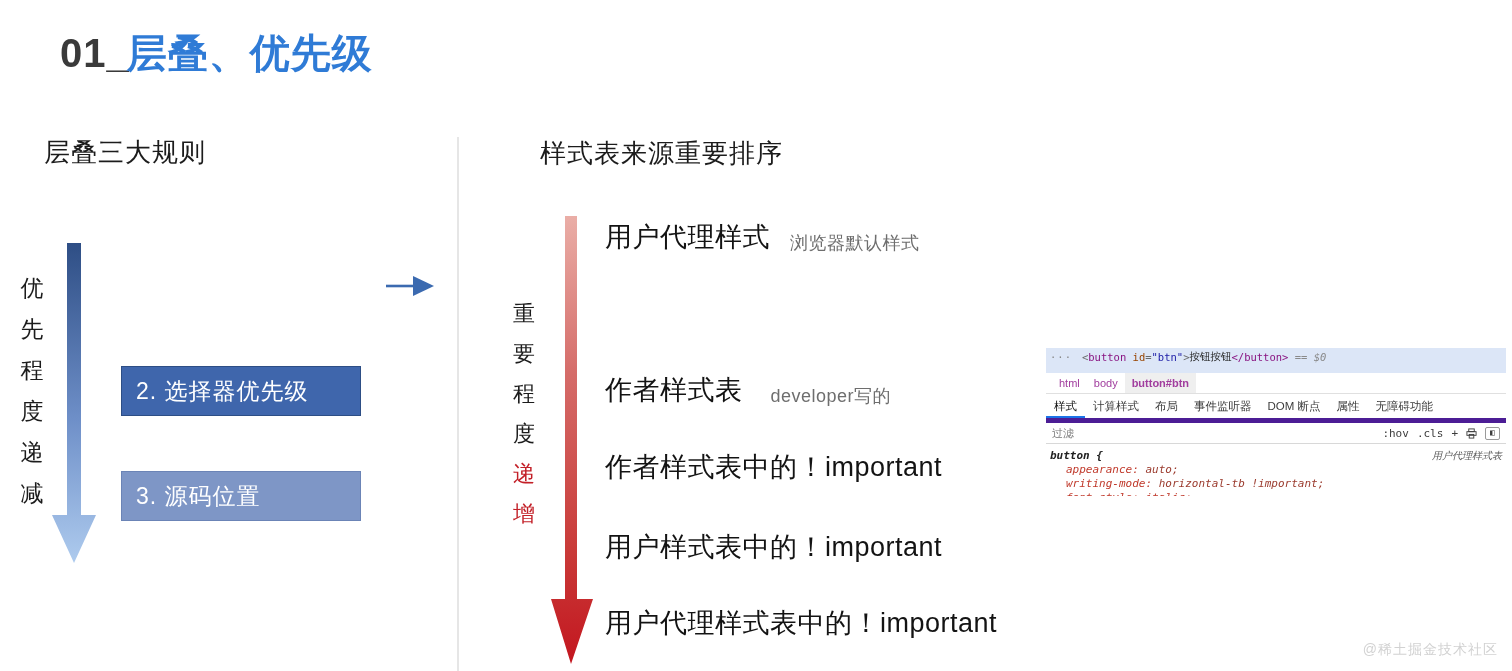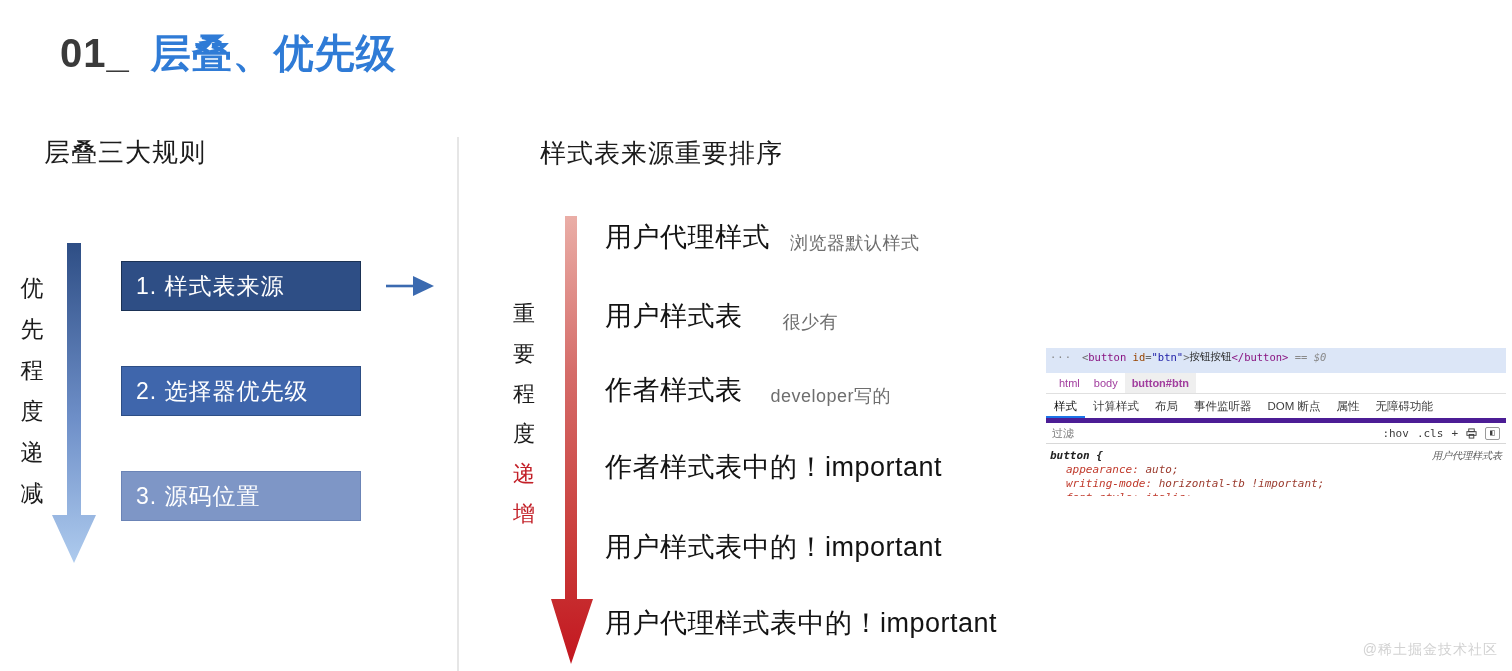--- a/index.html
+++ b/index.html
@@ -27,21 +27,21 @@
   }
   #slide-title .num {
     color: #3a3a3a;
   }
   #slide-title .underscore {
     color: #3a3a3a;
     letter-spacing: -2px;
   }
   #slide-title .cn {
     color: #2f7bd6;
-    margin-left: 24px;
+    margin-left: 0;
   }
 
   
   #vertical-divider {
     position: absolute;
     left: 457px;
     top: 137px;
     width: 2px;
     height: 534px;
     background: #e6e6e6;
@@ -370,23 +370,20 @@
     <defs>
       <linearGradient id="blueGrad" x1="0" y1="0" x2="0" y2="1">
         <stop offset="0%" stop-color="#2e4e85"></stop>
         <stop offset="55%" stop-color="#6e8fc8"></stop>
         <stop offset="100%" stop-color="#aecbee"></stop>
       </linearGradient>
     </defs>
     <polygon points="15,0 29,0 29,272 44,272 22,320 0,272 15,272" fill="url(#blueGrad)"></polygon>
   </svg>
 
-  <div class="rule-box" id="rule-box-1">
-    <span>1. 样式表来源</span>
-  </div>
   <div class="rule-box" id="rule-box-2">
     <span>2. 选择器优先级</span>
   </div>
   <div class="rule-box" id="rule-box-3">
     <span>3. 源码位置</span>
   </div>
 
   <svg id="right-pointer-arrow" viewBox="0 0 48 28">
     <line x1="0" y1="14" x2="30" y2="14" stroke="#3b6ab0" stroke-width="2.6"></line>
     <polygon points="27,4 48,14 27,24" fill="#3b6ab0"></polygon>
@@ -415,24 +412,20 @@
         <stop offset="75%" stop-color="#c93a38"></stop>
         <stop offset="100%" stop-color="#c3161f"></stop>
       </linearGradient>
     </defs>
     <polygon points="14,0 26,0 26,383 42,383 20,448 0,383 14,383" fill="url(#redGrad)"></polygon>
   </svg>
 
   <div class="source-row" id="source-row-0">
     <span class="main">用户代理样式</span>
     <span class="note">浏览器默认样式</span>
-  </div>
-  <div class="source-row" id="source-row-1">
-    <span class="main">用户样式表</span>
-    <span class="note">很少有</span>
   </div>
   <div class="source-row" id="source-row-2">
     <span class="main">作者样式表</span>
     <span class="note">developer写的</span>
   </div>
   <div class="source-row" id="source-row-3">
     <span class="main">作者样式表中的！important</span>
   </div>
   <div class="source-row" id="source-row-4">
     <span class="main">用户样式表中的！important</span>

